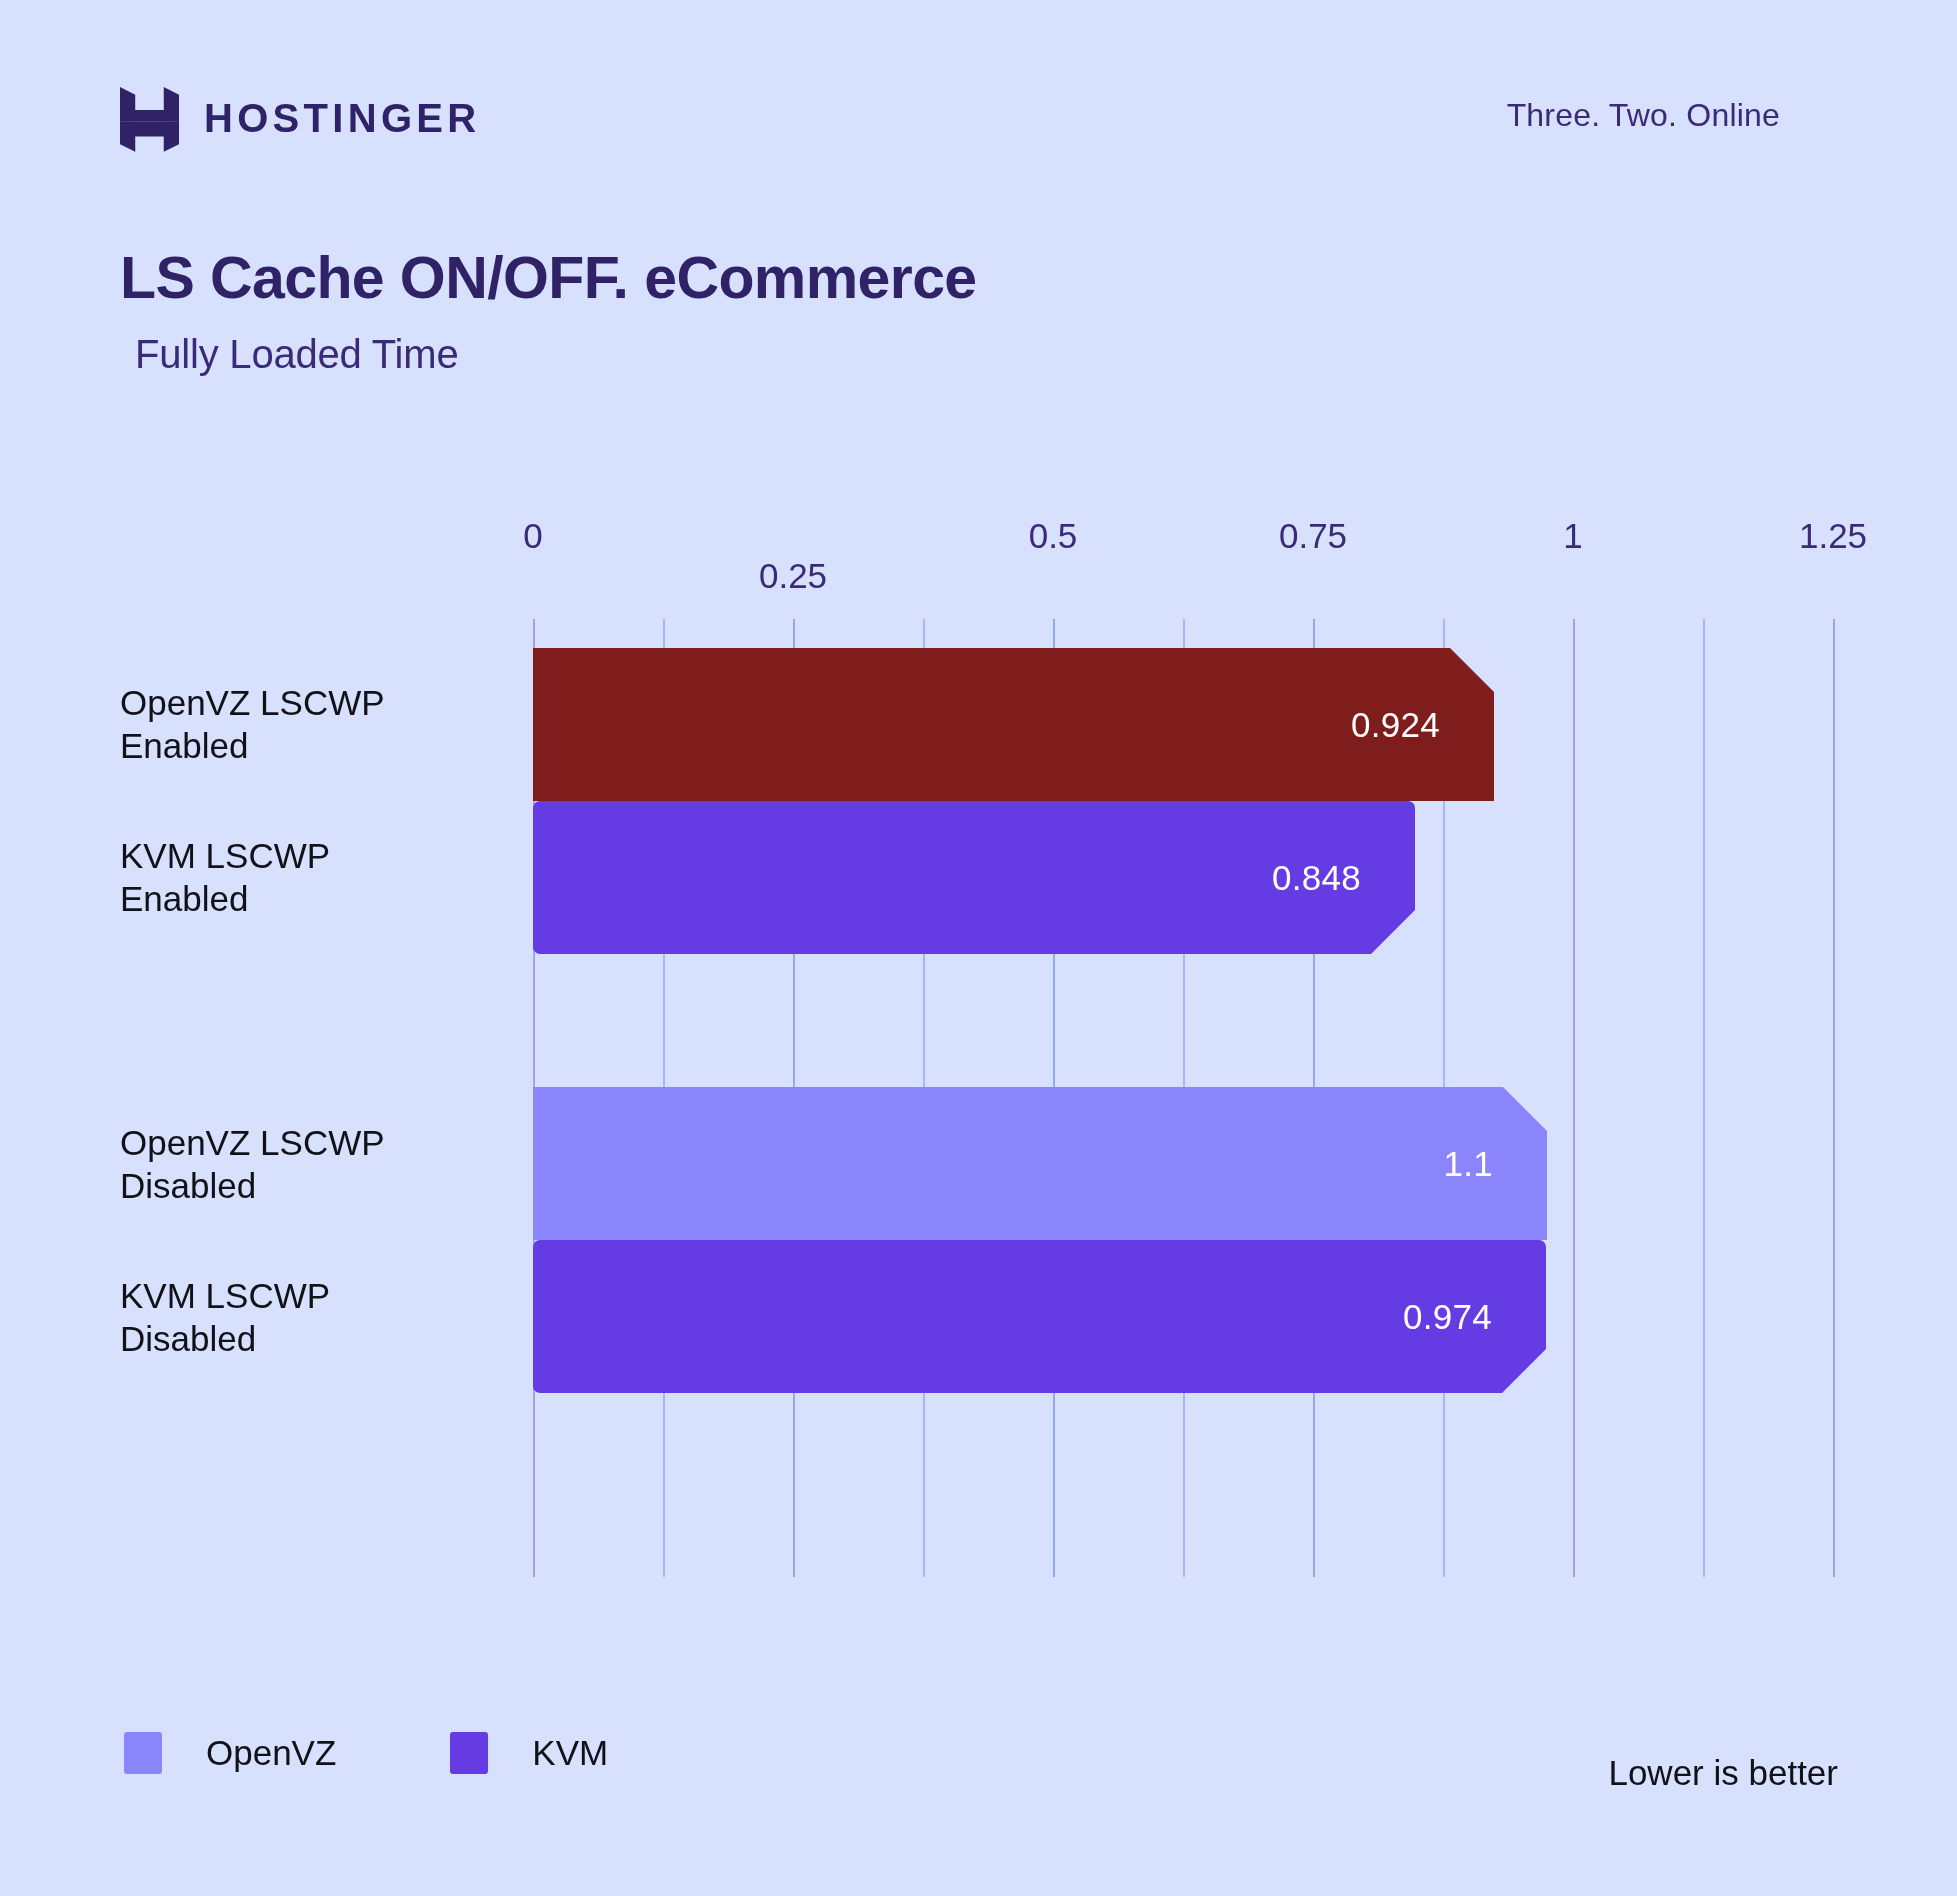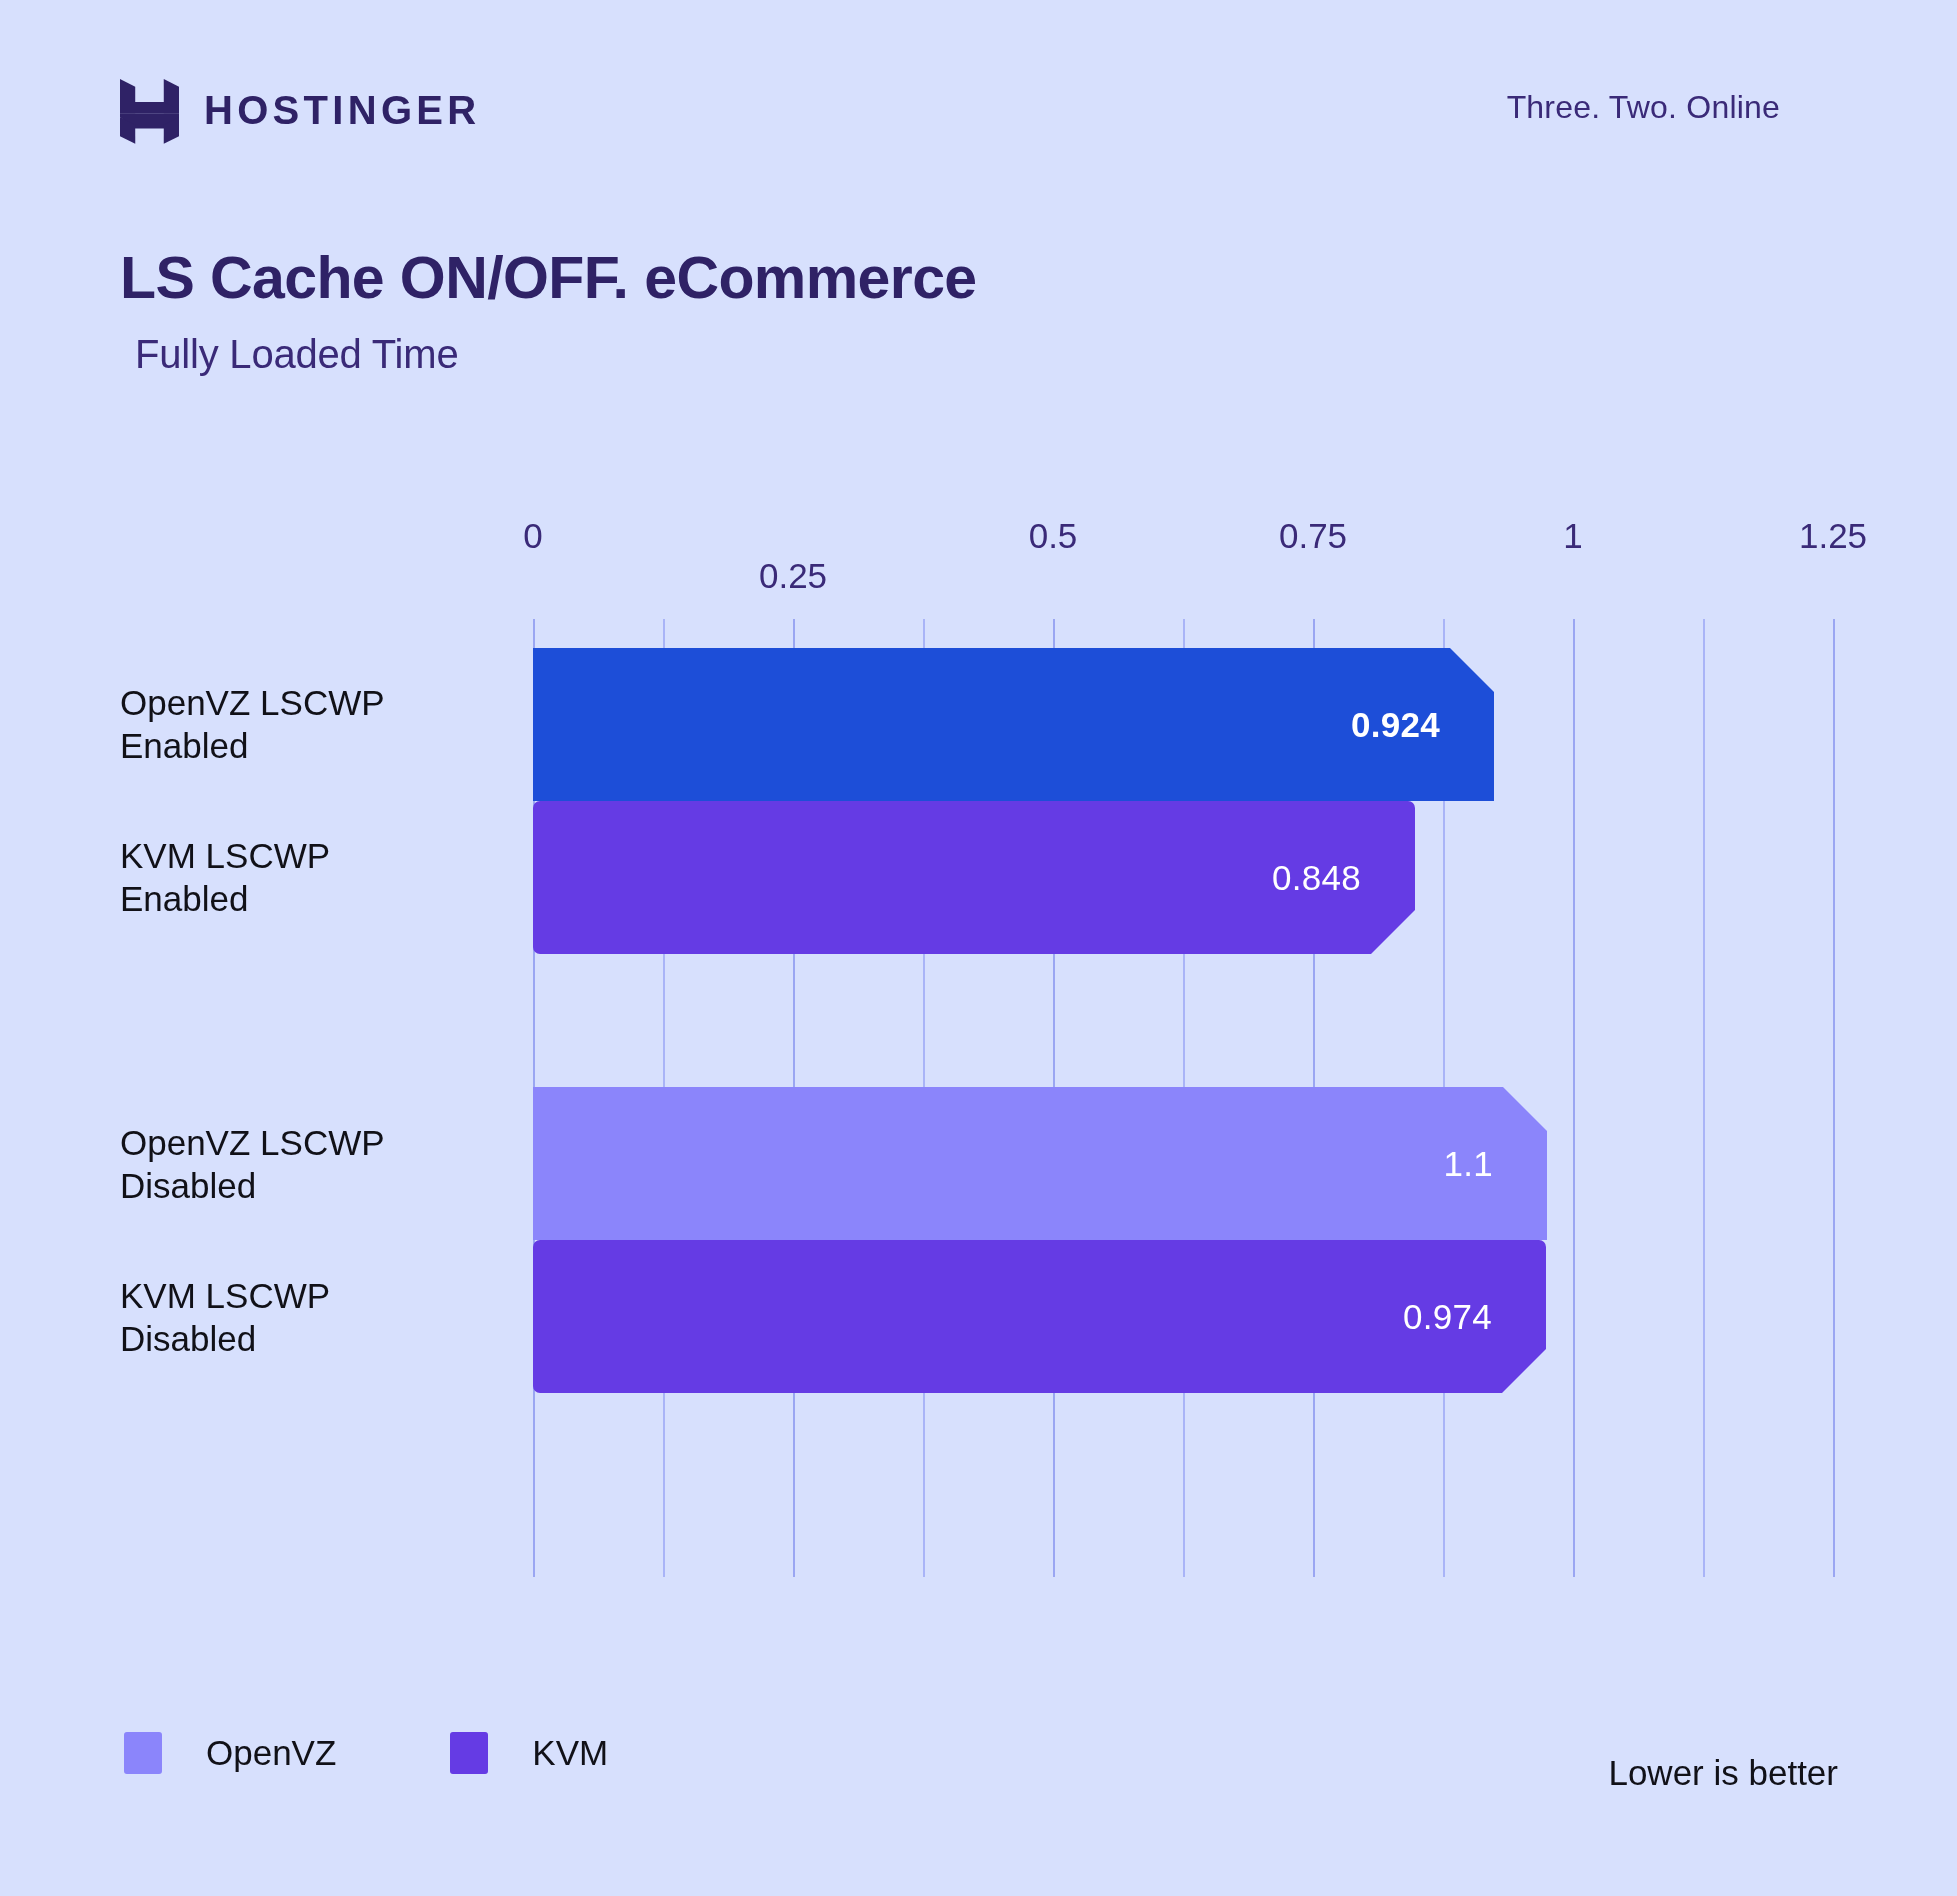--- a/index.html
+++ b/index.html
@@ -11,21 +11,21 @@
     height: 1896px;
     background: #d7e0fd;
     font-family: "Liberation Sans", sans-serif;
     overflow: hidden;
     position: relative;
   }
 
   
   #header {
     position: absolute;
-    left: 0; top: 0;
+    left: 0; top: 8px;
     width: 1900px;
     height: 172px;
   }
   #brand-lockup {
     position: absolute;
     left: 120px;
     top: 75px;
     display: flex;
     align-items: center;
     gap: 25px;
@@ -255,21 +255,21 @@
       <div class="gridline" style="left: 923px;"></div>
       <div class="gridline major" style="left: 1053px;"></div>
       <div class="gridline" style="left: 1183px;"></div>
       <div class="gridline major" style="left: 1313px;"></div>
       <div class="gridline" style="left: 1443px;"></div>
       <div class="gridline major" style="left: 1573px;"></div>
       <div class="gridline" style="left: 1703px;"></div>
       <div class="gridline major" style="left: 1833px;"></div>
     </div>
   <div id="bars-layer">
-      <div class="bar openvz" style="left: 533px; top: 29px; width: 961px; background: #1d4ed8; font-weight: bold;">
+      <div class="bar openvz" style="left: 533px; top: 29px; width: 961px; background: #7f1d1d;">
         <span class="bar-value">0.924</span>
       </div>
       <div class="bar kvm" style="left: 533px; top: 182px; width: 882px; background: rgb(101, 59, 228);">
         <span class="bar-value">0.848</span>
       </div>
       <div class="bar openvz" style="left: 533px; top: 468px; width: 1014px; background: rgb(139, 133, 251);">
         <span class="bar-value">1.1</span>
       </div>
       <div class="bar kvm" style="left: 533px; top: 621px; width: 1013px; background: rgb(101, 59, 228);">
         <span class="bar-value">0.974</span>

